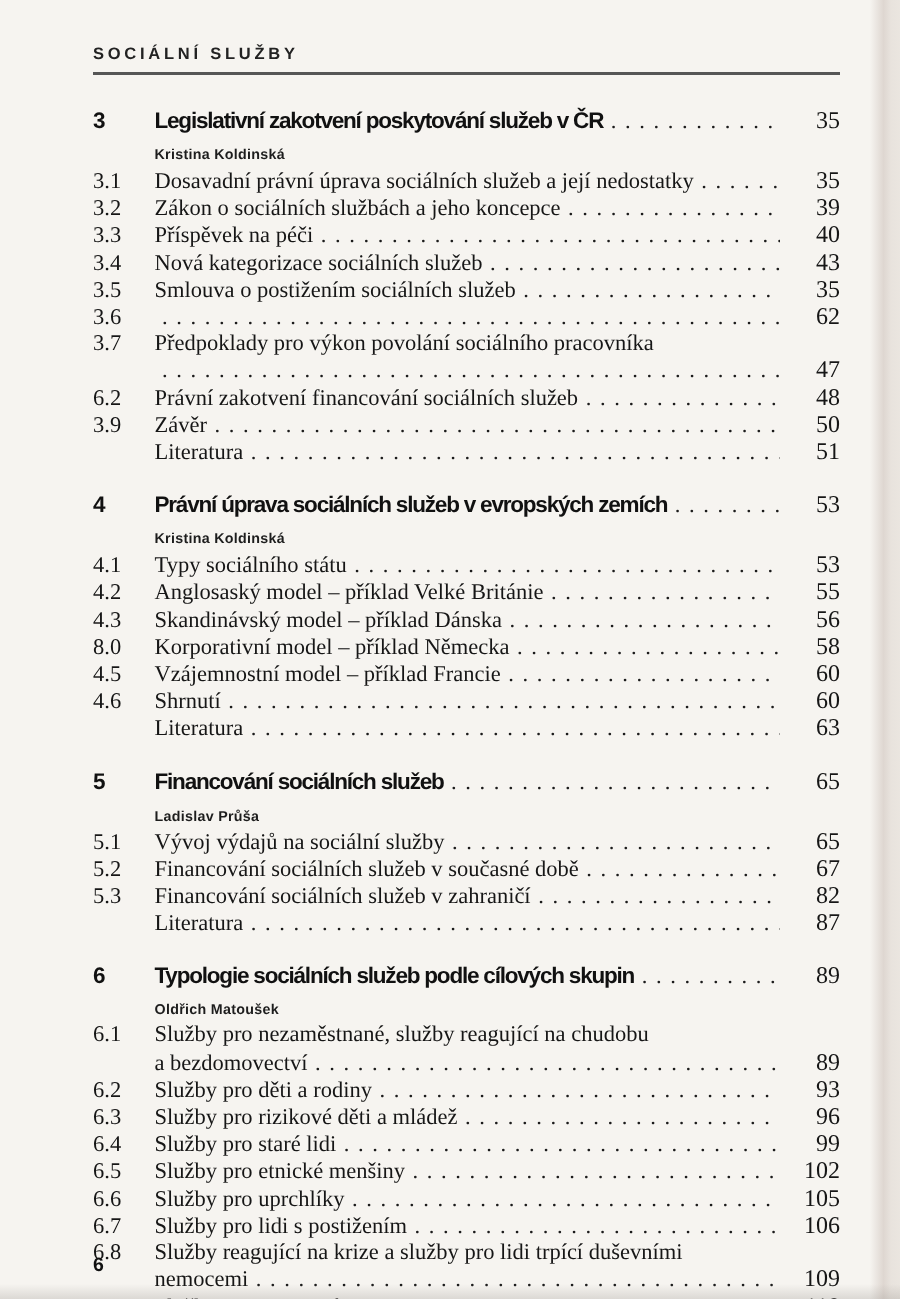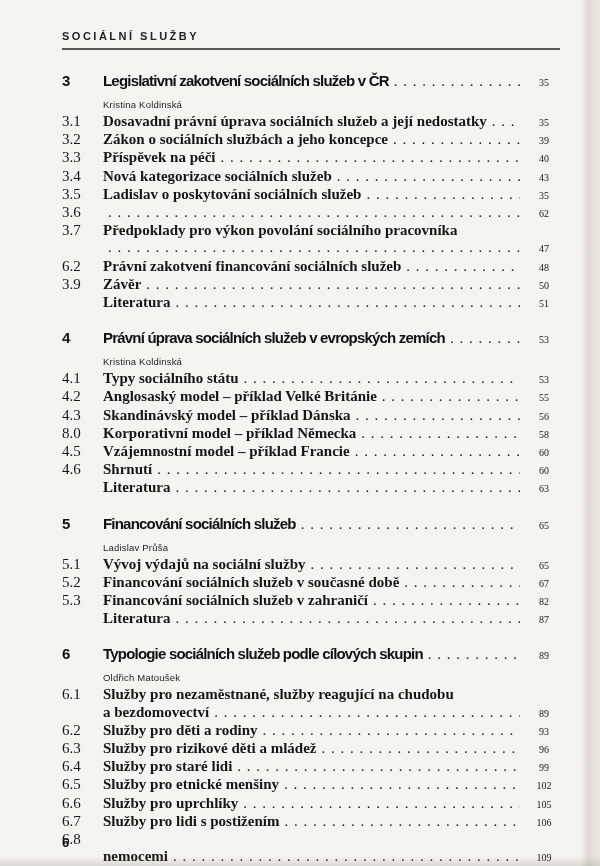--- a/index.html
+++ b/index.html
@@ -22,43 +22,43 @@
     color:#222;line-height:13px;
   }
   .head-rule{height:2px;background:#565656;margin-top:5px;}
 
   
   .row{
     display:flex;align-items:baseline;
     line-height:17.2px;font-size:15px;
   }
   .num{flex:0 0 41px;}
-  .txt{flex:0 0 auto;white-space:nowrap;font-weight:bold;}
+  .txt{flex:0 0 auto;white-space:nowrap;}
   .leader{
     flex:1 1 0;overflow:hidden;white-space:nowrap;
     margin:0 8px 0 5px;letter-spacing:1px;color:#1b1b1b;
     font-family:"Liberation Serif","DejaVu Serif",serif;
     font-weight:400;font-size:15px;
   }
-  .page{flex:0 0 32px;text-align:center;
+  .page{flex:0 0 32px;text-align:right;
     font-family:"Liberation Serif","DejaVu Serif",serif;
-    font-weight:400;font-size:10px;}
+    font-weight:400;font-size:16px;}
 
   
   .chapter .head{margin-top:15px;line-height:21px;}
   .chapter:first-child .head{margin-top:20px;}
   .chnum,.chtitle{
     font-family:"Liberation Sans","DejaVu Sans",sans-serif;
     font-weight:700;font-size:15px;letter-spacing:-0.8px;
     color:#111;
   }
   .author-row{padding-left:41px;line-height:13px;margin:3px 0 2px;}
   .author{
     font-family:"Liberation Sans","DejaVu Sans",sans-serif;
-    font-weight:400;font-size:9.5px;letter-spacing:0.2px;color:#1d1d1d;
+    font-weight:700;font-size:9.5px;letter-spacing:0.2px;color:#1d1d1d;
   }
 
   
   .folio{
     position:absolute;left:62px;bottom:16px;
     font-family:"Liberation Sans","DejaVu Sans",sans-serif;
     font-weight:700;font-size:13px;color:#111;
   }
 
   
@@ -80,21 +80,21 @@
 </head>
 <body>
 
 <div class="page-wrap">
   <div class="running-head">SOCIÁLNÍ SLUŽBY</div>
   <div class="head-rule"></div>
   <div id="toc">
       <section class="chapter">
         <div class="row head">
           <span class="num chnum">3</span>
-          <span class="chtitle">Legislativní zakotvení sociálních služeb v ČR</span>
+          <span class="chtitle">Legislativní zakotvení poskytování služeb v ČR</span>
           <span class="leader">. . . . . . . . . . . . . . . . . . . . . . . . . . . . . . . . . . . . . . . . . . . . . . . . . . . . . . . . . . . . . . . . . . . . . . . . . . . . . . . . . . . . . . . . . . </span>
           <span class="page">35</span>
         </div>
         <div class="author-row"><span class="author">Kristina Koldinská</span></div>
         <div class="row">
           <span class="num">3.1</span>
           <span class="txt">Dosavadní právní úprava sociálních služeb a její nedostatky</span>
           <span class="leader">. . . . . . . . . . . . . . . . . . . . . . . . . . . . . . . . . . . . . . . . . . . . . . . . . . . . . . . . . . . . . . . . . . . . . . . . . . . . . . . . . . . . . . . . . . </span>
           <span class="page">35</span>
         </div>
@@ -111,21 +111,21 @@
           <span class="page">40</span>
         </div>
         <div class="row">
           <span class="num">3.4</span>
           <span class="txt">Nová kategorizace sociálních služeb</span>
           <span class="leader">. . . . . . . . . . . . . . . . . . . . . . . . . . . . . . . . . . . . . . . . . . . . . . . . . . . . . . . . . . . . . . . . . . . . . . . . . . . . . . . . . . . . . . . . . . </span>
           <span class="page">43</span>
         </div>
         <div class="row">
           <span class="num">3.5</span>
-          <span class="txt">Ladislav o poskytování sociálních služeb</span>
+          <span class="txt">Smlouva o postižením sociálních služeb</span>
           <span class="leader">. . . . . . . . . . . . . . . . . . . . . . . . . . . . . . . . . . . . . . . . . . . . . . . . . . . . . . . . . . . . . . . . . . . . . . . . . . . . . . . . . . . . . . . . . . </span>
           <span class="page">35</span>
         </div>
         <div class="row">
           <span class="num">3.6</span>
           <span class="leader">. . . . . . . . . . . . . . . . . . . . . . . . . . . . . . . . . . . . . . . . . . . . . . . . . . . . . . . . . . . . . . . . . . . . . . . . . . . . . . . . . . . . . . . . . . </span>
           <span class="page">62</span>
         </div>
         <div class="row">
           <span class="num">3.7</span>
@@ -288,20 +288,21 @@
           <span class="page">105</span>
         </div>
         <div class="row">
           <span class="num">6.7</span>
           <span class="txt">Služby pro lidi s postižením</span>
           <span class="leader">. . . . . . . . . . . . . . . . . . . . . . . . . . . . . . . . . . . . . . . . . . . . . . . . . . . . . . . . . . . . . . . . . . . . . . . . . . . . . . . . . . . . . . . . . . </span>
           <span class="page">106</span>
         </div>
         <div class="row">
           <span class="num">6.8</span>
+          <span class="txt">Služby reagující na krize a služby pro lidi trpící duševními</span>
         </div>
         <div class="row">
           <span class="num"></span>
           <span class="txt">nemocemi</span>
           <span class="leader">. . . . . . . . . . . . . . . . . . . . . . . . . . . . . . . . . . . . . . . . . . . . . . . . . . . . . . . . . . . . . . . . . . . . . . . . . . . . . . . . . . . . . . . . . . </span>
           <span class="page">109</span>
         </div>
         <div class="row">
           <span class="num">6.9</span>
           <span class="txt">Služby pro nemocné</span>

